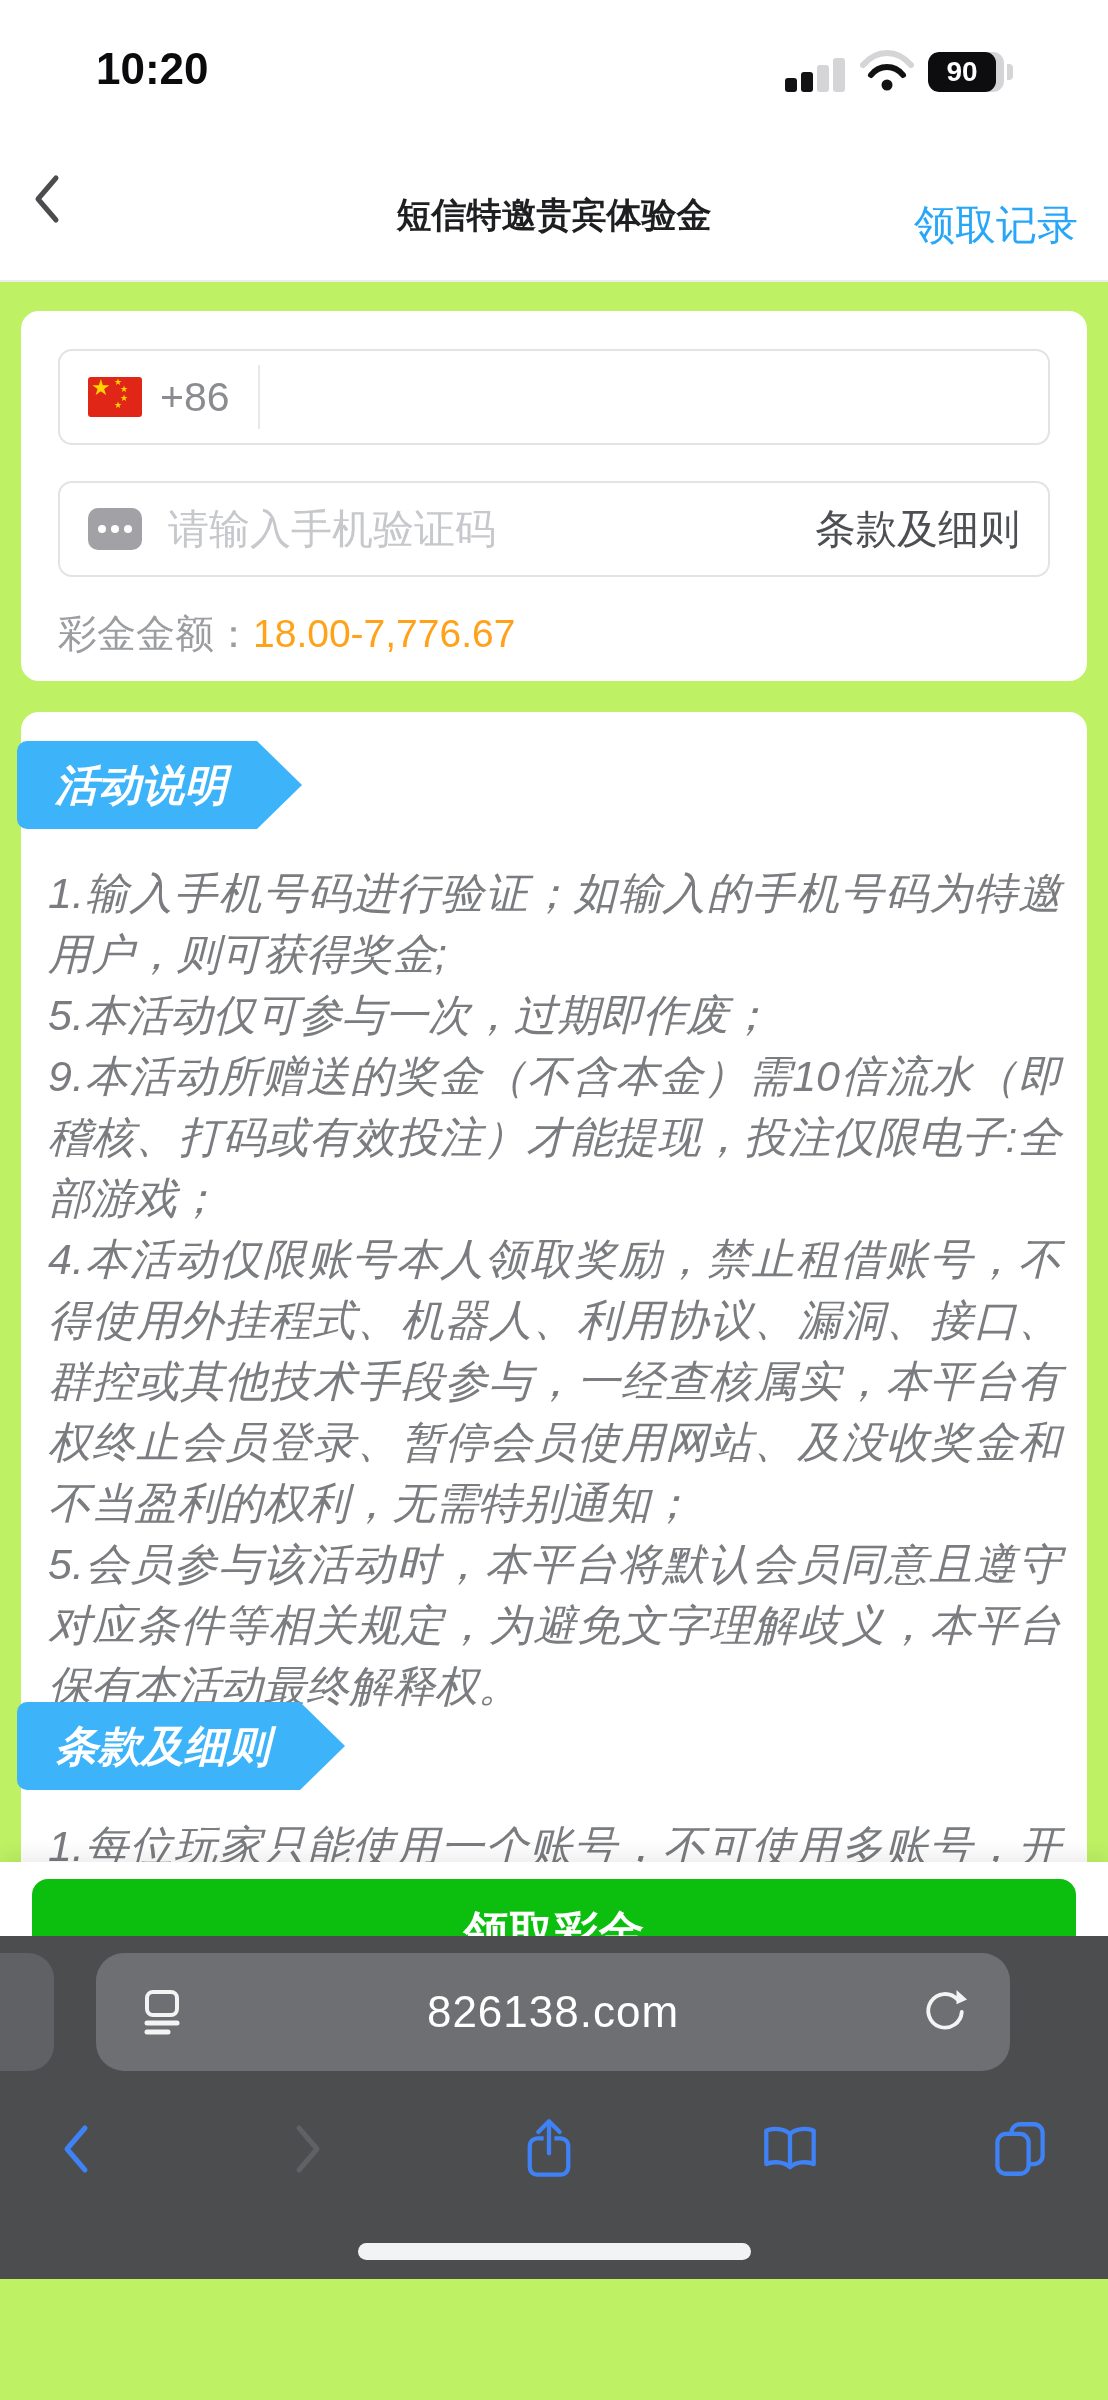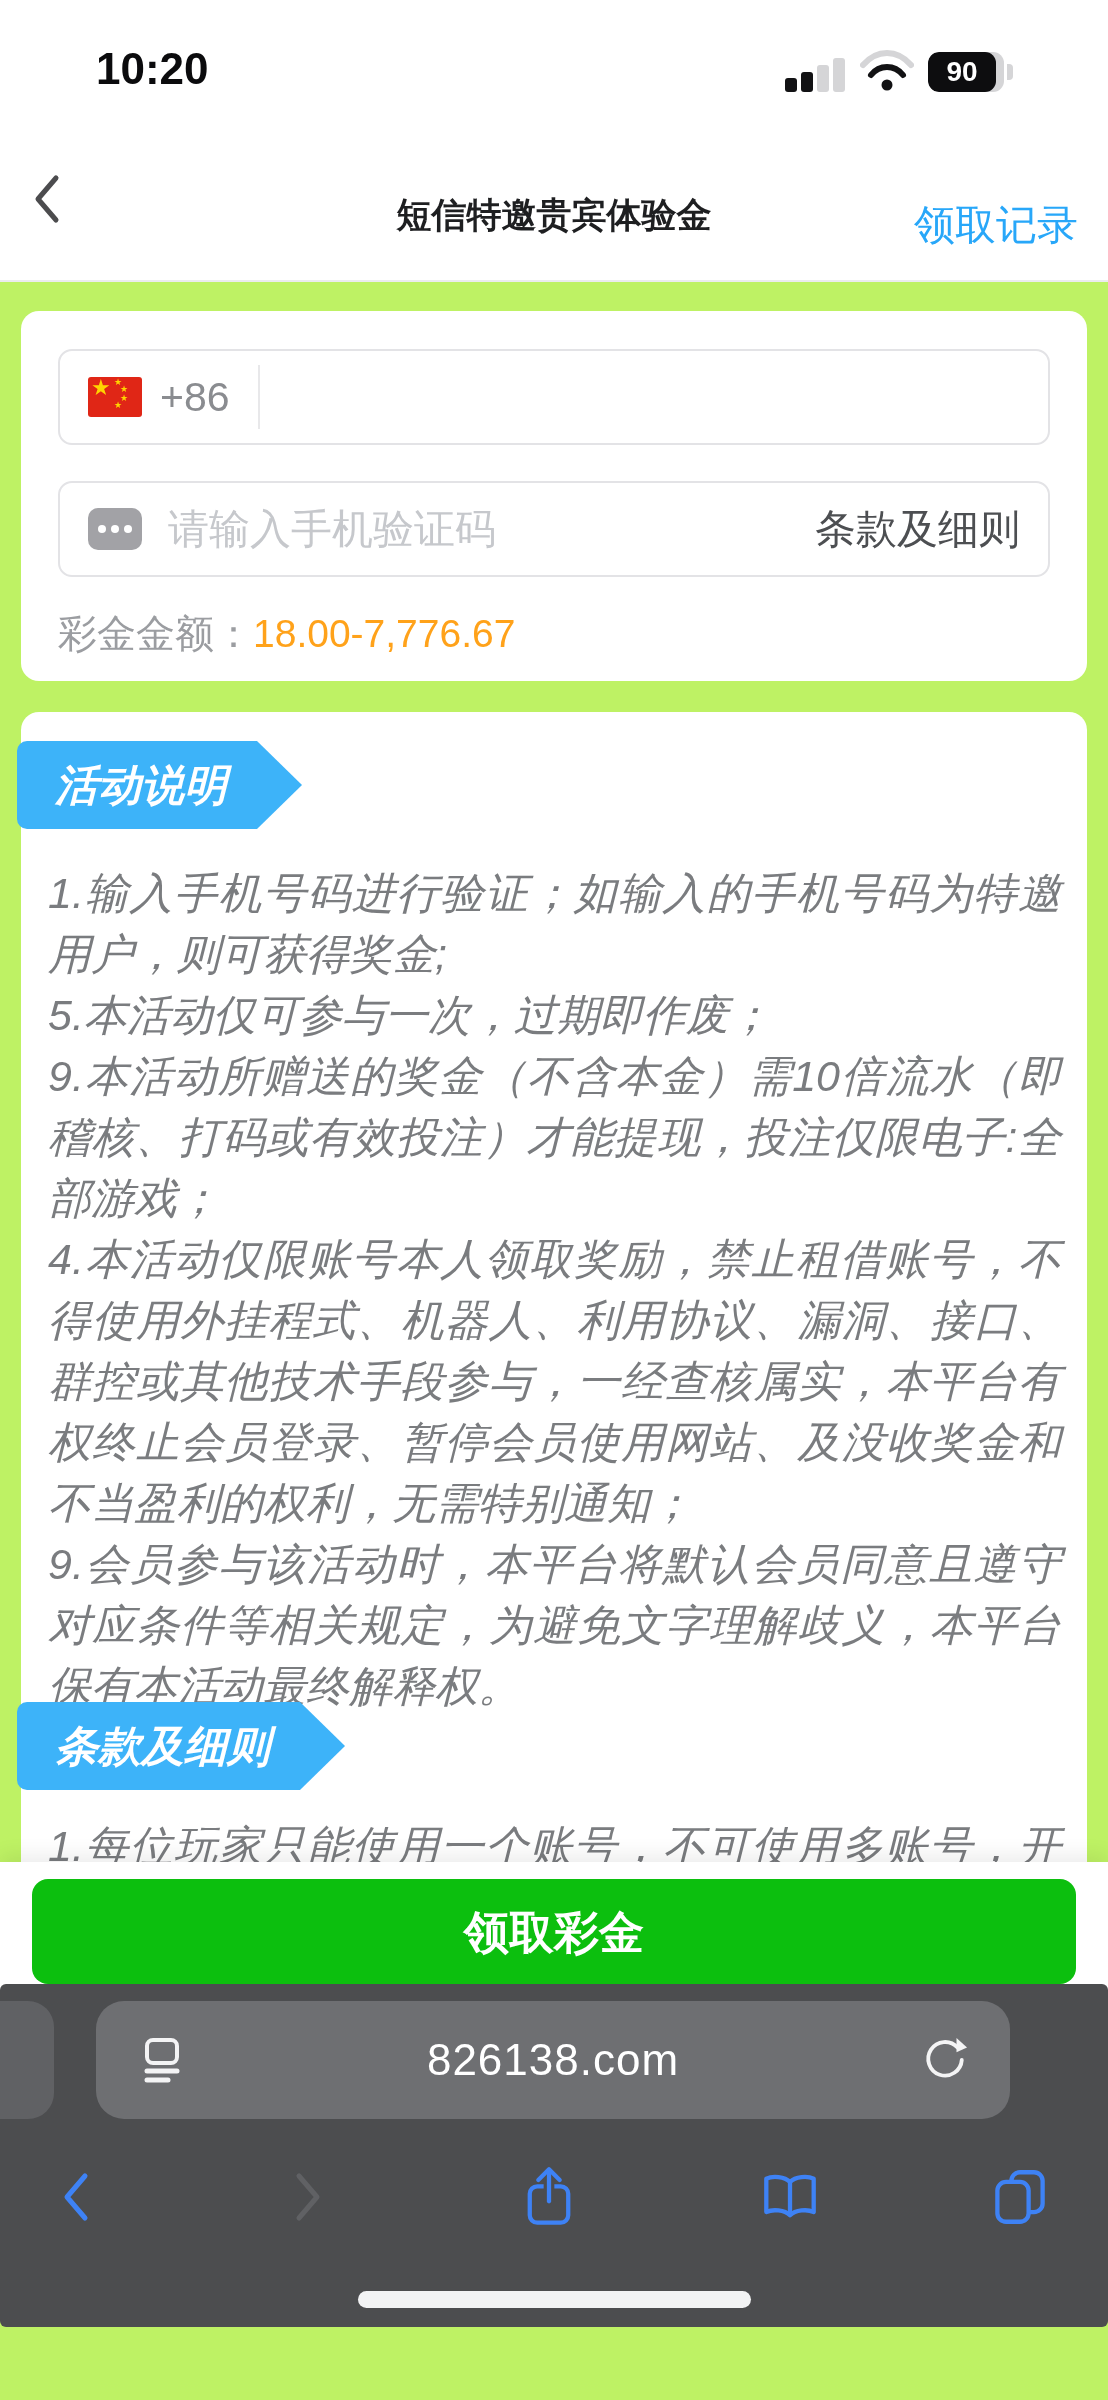--- a/index.html
+++ b/index.html
@@ -62,21 +62,21 @@
   .rules{position:absolute;left:27px;right:26px;top:151px;}
   .rules p, .terms p{margin:0;font-size:43px;line-height:61px;color:#7a7c7f;text-align:justify;}
   .terms{position:absolute;left:27px;right:26px;top:1104px;}
   
   .footerbar{position:absolute;left:0;top:1862px;width:100%;height:195px;background:#fff;
     box-shadow:0 -8px 18px rgba(0,0,0,.07);z-index:5;}
   .claim{display:block;margin:17px auto 0;width:1044px;height:105px;background:#0cbf0e;border:none;border-radius:16px;
     color:#fff;font-size:45px;font-weight:bold;text-align:center;line-height:105px;cursor:pointer;
     font-family:Liberation Sans, sans-serif;}
   
-  .chrome{position:absolute;left:0;top:1984px;width:100%;height:343px;background:#4c4d4f;z-index:6;border-radius:6px;}
+  .chrome{position:absolute;left:0;top:1936px;width:100%;height:343px;background:#4c4d4f;z-index:6;}
   .tab-stub{position:absolute;left:0;top:17px;width:54px;height:118px;background:#606164;border-radius:0 26px 26px 0;}
   .url-pill{position:absolute;left:96px;top:17px;width:914px;height:118px;background:#6e6f72;border-radius:28px;
     display:flex;align-items:center;justify-content:space-between;padding:0 42px;box-sizing:border-box;cursor:pointer;}
   .url-text{font-size:44px;color:#ffffff;letter-spacing:1px;}
   .tb-ico{position:absolute;top:168px;width:72px;height:90px;display:flex;align-items:center;justify-content:center;cursor:pointer;}
   .home-ind{position:absolute;left:358px;top:307px;width:393px;height:17px;border-radius:9px;background:#f2f3f4;}
   svg{display:block;}
 </style>
 </head>
 <body>
@@ -143,21 +143,21 @@
     </div>
   </div>
 
   <div class="card2">
     <div class="ribbon r1">活动说明</div>
     <div class="rules">
       <p>1.输入手机号码进行验证；如输入的手机号码为特邀用户，则可获得奖金;</p>
       <p>5.本活动仅可参与一次，过期即作废；</p>
       <p>9.本活动所赠送的奖金（不含本金）需10倍流水（即稽核、打码或有效投注）才能提现，投注仅限电子:全部游戏；</p>
       <p>4.本活动仅限账号本人领取奖励，禁止租借账号，不得使用外挂程式、机器人、利用协议、漏洞、接口、群控或其他技术手段参与，一经查核属实，本平台有权终止会员登录、暂停会员使用网站、及没收奖金和不当盈利的权利，无需特别通知；</p>
-      <p>9.会员参与该活动时，本平台将默认会员同意且遵守对应条件等相关规定，为避免文字理解歧义，本平台保有本活动最终解释权。</p>
+      <p>5.会员参与该活动时，本平台将默认会员同意且遵守对应条件等相关规定，为避免文字理解歧义，本平台保有本活动最终解释权。</p>
     </div>
     <div class="ribbon r2">条款及细则</div>
     <div class="terms">
       <p>1.每位玩家只能使用一个账号，不可使用多账号，开设多个或</p>
     </div>
   </div>
 
   <div class="footerbar">
     <button class="claim">领取彩金</button>
   </div>

